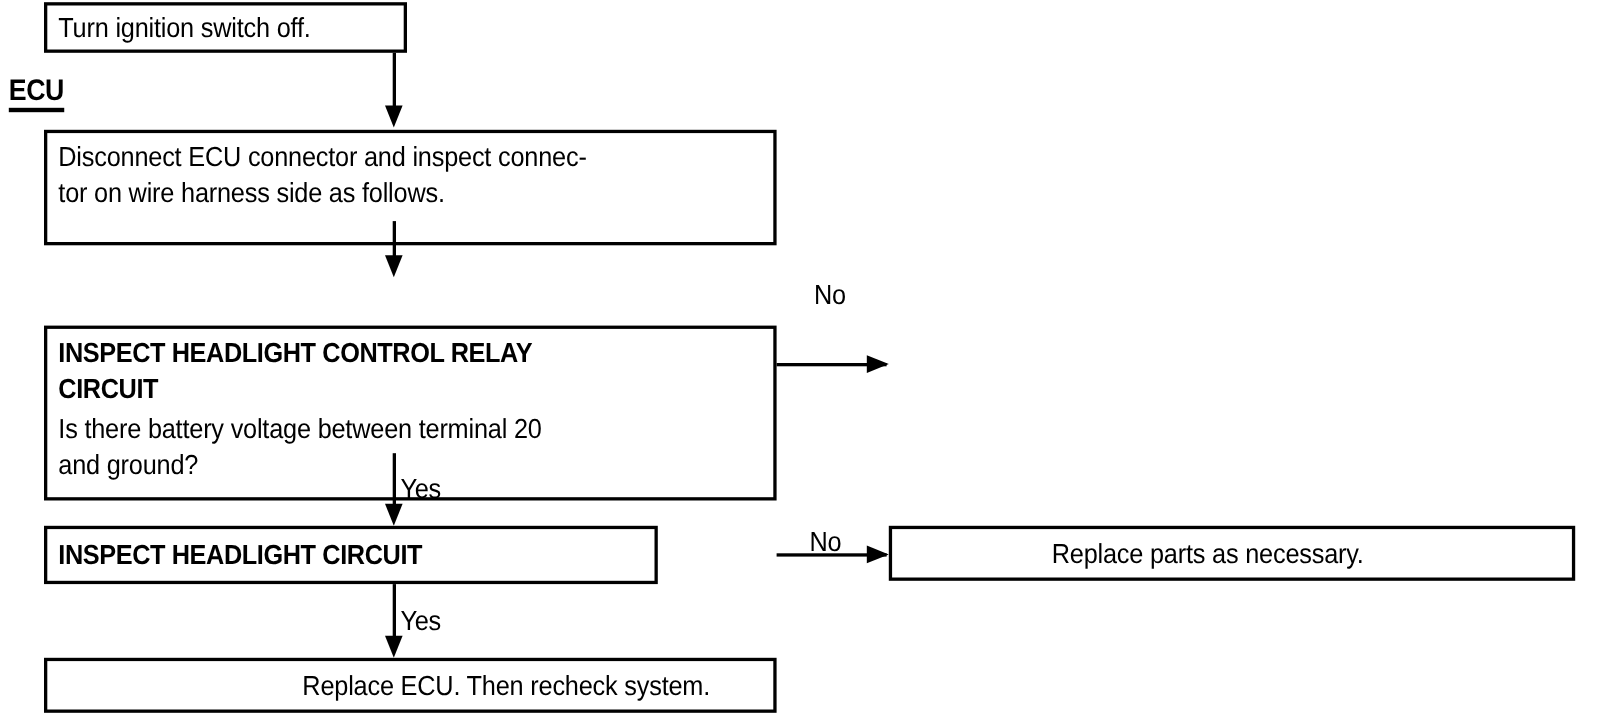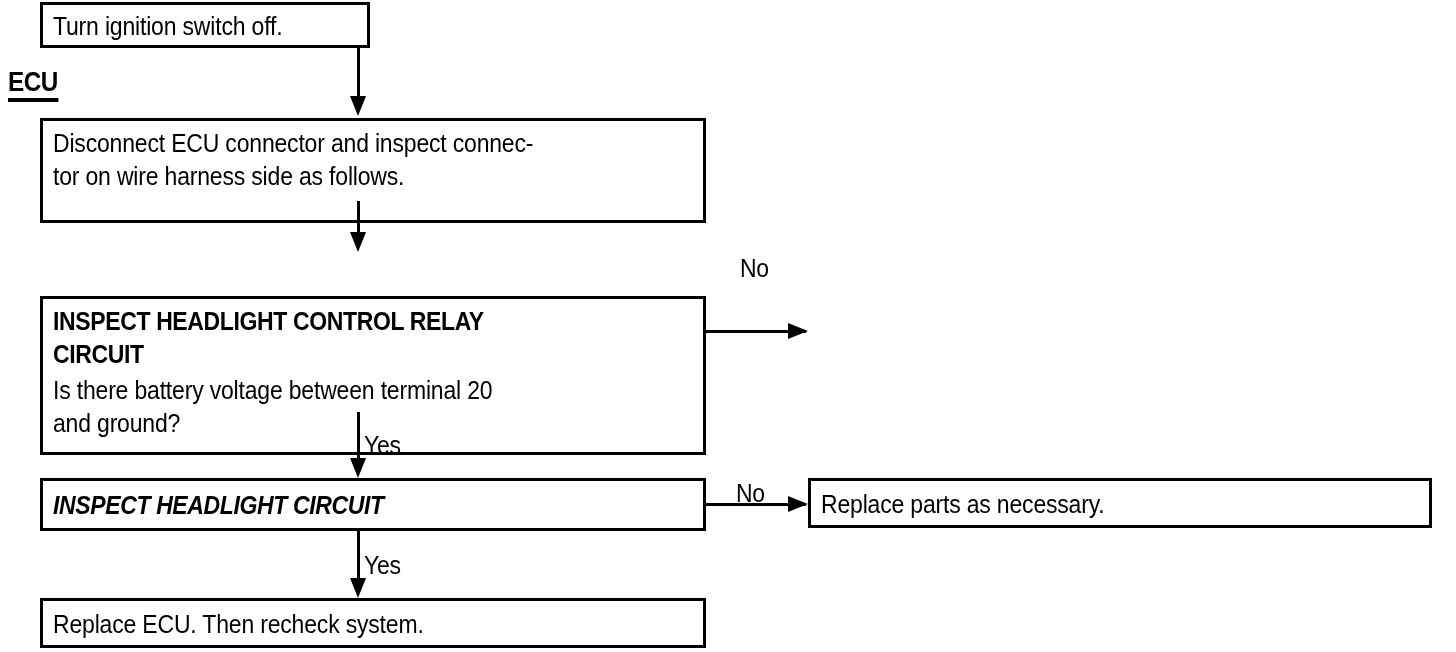--- a/index.html
+++ b/index.html
@@ -125,33 +125,33 @@
 
   <div class="hline" style="left:706px; top:330px; width:100px;"></div>
   <div class="arrow-right" style="left:788px; top:323px;"></div>
   <div class="edge-label" style="left:740px; top:255px;">No</div>
 
 
   <div class="vline" style="left:357px; top:412px; height:52px;"></div>
   <div class="arrow-down" style="left:350px; top:458px;"></div>
   <div class="edge-label" style="left:364px; top:432px;">Yes</div>
 
-  <div class="box" id="node-inspect-headlight" style="left:40px; top:478px; width:666px; height:53px;font-style:italic;">
+  <div class="box" id="node-inspect-headlight" style="left:40px; top:478px; width:558px; height:53px;">
     <div class="txt bold" style="top:8px;">INSPECT HEADLIGHT CIRCUIT</div>
   </div>
 
   <div class="hline" style="left:706px; top:503px; width:100px;"></div>
   <div class="arrow-right" style="left:788px; top:496px;"></div>
   <div class="edge-label" style="left:736px; top:480px;">No</div>
 
-  <div class="box" id="node-replace-parts" style="left:808px; top:478px; width:624px; height:50px;">
+  <div class="box" id="node-replace-parts" style="left:808px; top:478px; width:624px; height:50px;text-align:center;">
     <div class="txt" style="top:7px;">Replace parts as necessary.</div>
   </div>
 
   <div class="vline" style="left:357px; top:531px; height:53px;"></div>
   <div class="arrow-down" style="left:350px; top:578px;"></div>
   <div class="edge-label" style="left:364px; top:552px;">Yes</div>
 
-  <div class="box" id="node-replace-ecu" style="left:40px; top:598px; width:666px; height:50px;">
+  <div class="box" id="node-replace-ecu" style="left:40px; top:598px; width:666px; height:50px;text-align:right;">
     <div class="txt" style="top:7px;">Replace ECU. Then recheck system.</div>
   </div>
 
 </div>
 
 </body></html>

